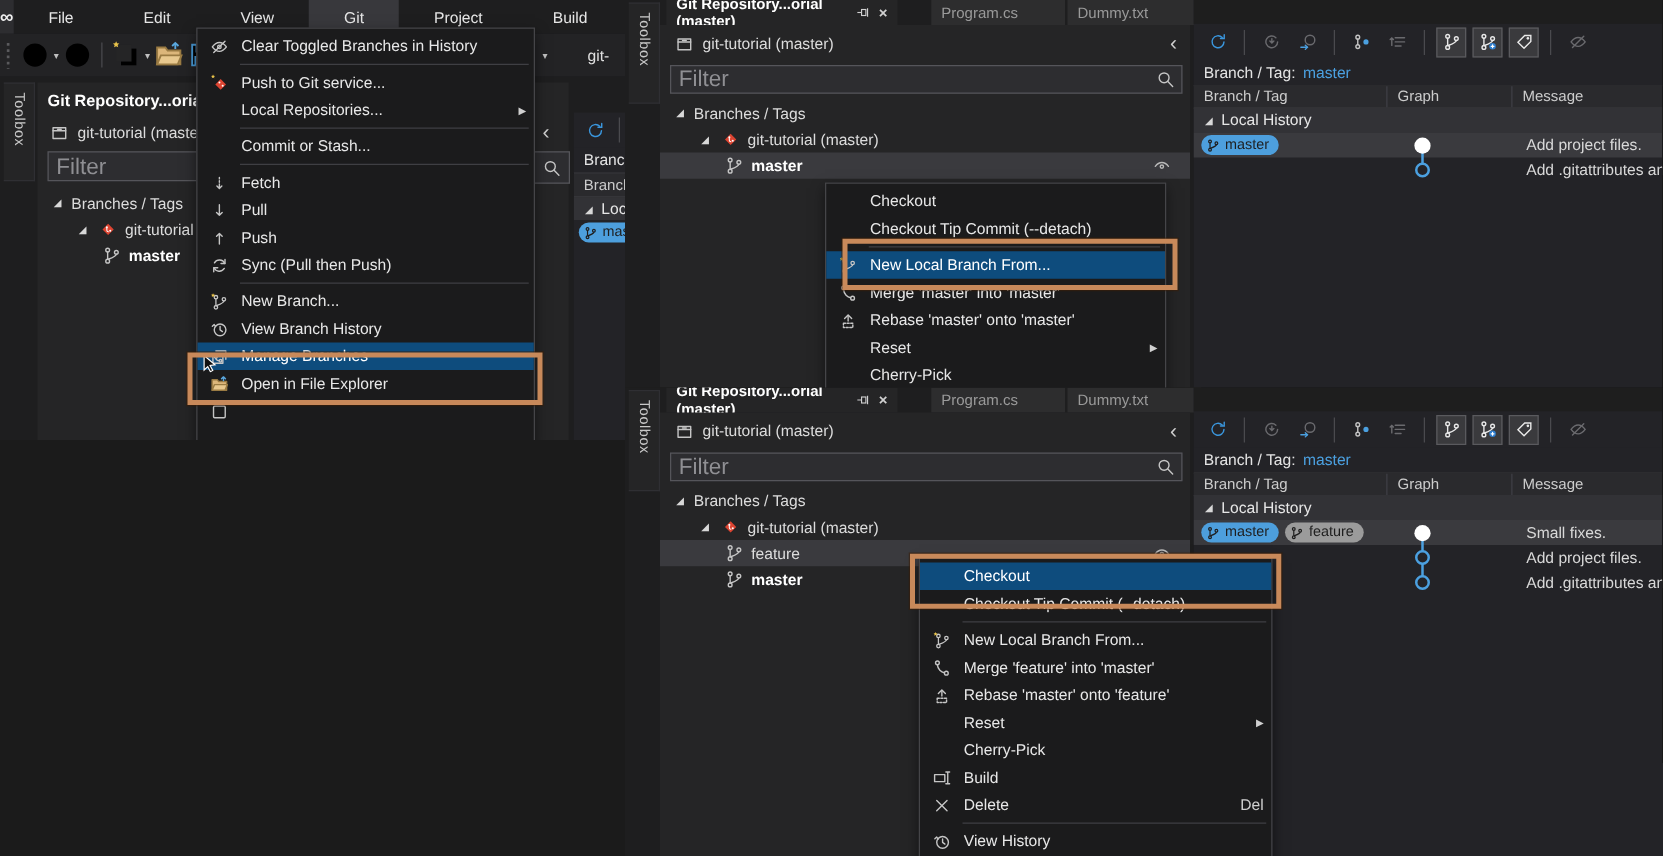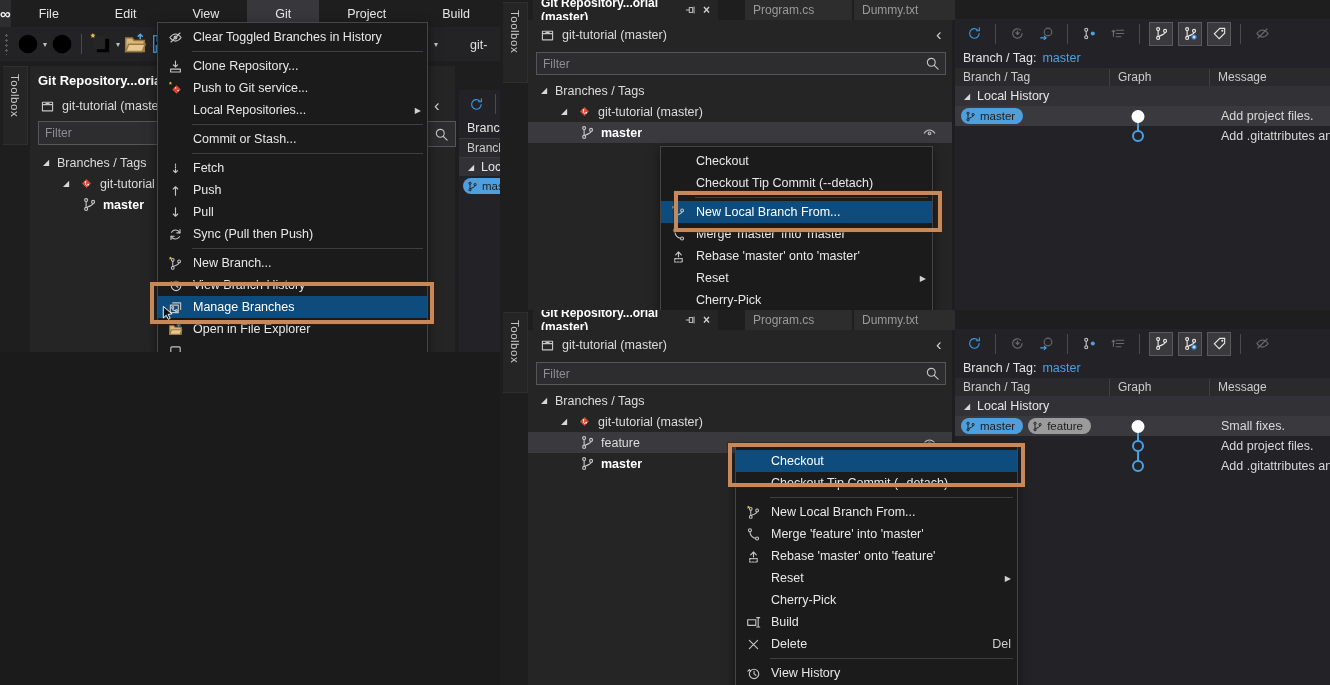--- a/index.html
+++ b/index.html
@@ -24,21 +24,21 @@
   .mitem.active{background:#38383c;}
   .toolbar{left:0;top:27px;width:100%;height:34px;background:#232325;display:flex;align-items:center;gap:3px;padding-left:4px;box-sizing:border-box;}
   .drag-dots{width:5px;height:22px;margin-right:4px;background-image:radial-gradient(#5b5b5e 1px,transparent 1.2px);background-size:5px 5px;}
   .tbtn{width:24px;height:24px;display:flex;align-items:center;justify-content:center;}
   .tb-sep{width:1px;height:20px;background:#4a4a4e;margin:0 4px;}
   .caret{font-size:8px;color:#c0c0c0;}
 
   
   .gitwin-title{font-weight:bold;font-size:13px;color:#fff;}
   .filter-box{background:#2d2d30;border:1px solid #55555a;display:flex;align-items:center;box-sizing:border-box;}
-  .filter-box input{background:transparent;border:none;outline:none;color:#cfcfcf;font-size:12px;font-family:"Liberation Sans",sans-serif;width:100%;padding:0 6px;}
+  .filter-box input{background:transparent;border:none;outline:none;color:#cfcfcf;font-size:18px;font-family:"Liberation Sans",sans-serif;width:100%;padding:0 6px;}
   .filter-box input::placeholder{color:#8f8f93;}
   .search-btn{border:1px solid #55555a;background:#2d2d30;display:flex;align-items:center;justify-content:center;}
   .chev{font-size:17px;color:#cfcfcf;line-height:1;}
 
   .tree-row{display:flex;align-items:center;height:21px;gap:5px;}
   .tree-row.selected{background:#3a3a3e;}
   .tree-row .lbl{white-space:nowrap;}
   .tree-row .lbl.bold{font-weight:bold;color:#fff;}
   .expander{width:12px;font-size:8px;color:#d8d8d8;text-align:center;flex:none;}
   .tree-eye{position:absolute;right:14px;color:#b9b9b9;}
@@ -268,29 +268,20 @@
               <circle cx="8" cy="8" r="1.5"></circle>
               <path d="M3.2 12.8L12.8 3.2"></path>
             </svg>
           </span>
           <span class="lbl">Clear Toggled Branches in History</span>
         </div>
         <div class="menu-sep"></div>
         <div class="menu-item">
           <span class="icon">
             <svg viewBox="0 0 16 16">
-              <path d="M8 2.2v6.3M5.7 6.2L8 8.5l2.3-2.3"></path>
-              <rect x="2.8" y="10.8" width="10.4" height="3"></rect>
-            </svg>
-          </span>
-          <span class="lbl">Clone Repository...</span>
-        </div>
-        <div class="menu-item">
-          <span class="icon">
-            <svg viewBox="0 0 16 16">
               <g transform="translate(1.5,1.5) scale(.95)">
                 <rect x="4.6" y="4.6" width="6.8" height="6.8" transform="rotate(45 8 8)" fill="#dd4431" stroke="none"></rect>
                 <circle cx="6.9" cy="6.3" r=".9" fill="#fff" stroke="none"></circle>
                 <circle cx="9.8" cy="9.2" r=".9" fill="#fff" stroke="none"></circle>
               </g>
               <path d="M2.6 0.6l.5 1.1 1.2.2-.9.8.3 1.2-1.1-.6-1.1.6.3-1.2-.9-.8 1.2-.2z" fill="#e8c34b" stroke="none"></path>
             </svg>
           </span>
           <span class="lbl">Push to Git service...</span>
         </div>
@@ -310,32 +301,32 @@
             <svg viewBox="0 0 16 16" stroke="#9a9a9e">
               <path d="M8 3.2v1.2M8 6v1.2"></path>
               <path d="M8 8.6v3.6M5.9 10.4L8 12.5l2.1-2.1"></path>
             </svg>
           </span>
           <span class="lbl">Fetch</span>
         </div>
         <div class="menu-item">
           <span class="icon">
             <svg viewBox="0 0 16 16" stroke="#9a9a9e">
+              <path d="M8 3v9M5.6 9.6L8 12l2.4-2.4"></path>
+            </svg>
+          </span>
+          <span class="lbl">Pull</span>
+        </div>
+        <div class="menu-item">
+          <span class="icon">
+            <svg viewBox="0 0 16 16" stroke="#9a9a9e">
               <path d="M8 13V4M5.6 6.4L8 4l2.4 2.4"></path>
             </svg>
           </span>
           <span class="lbl">Push</span>
-        </div>
-        <div class="menu-item">
-          <span class="icon">
-            <svg viewBox="0 0 16 16" stroke="#9a9a9e">
-              <path d="M8 3v9M5.6 9.6L8 12l2.4-2.4"></path>
-            </svg>
-          </span>
-          <span class="lbl">Pull</span>
         </div>
         <div class="menu-item">
           <span class="icon">
             <svg viewBox="0 0 16 16" stroke="#9a9a9e">
               <path d="M12.6 6.2a5 5 0 0 0-8.8-.6M3.4 9.8a5 5 0 0 0 8.8.6"></path>
               <path d="M12.8 2.8v3.4H9.4M3.2 13.2V9.8h3.4"></path>
             </svg>
           </span>
           <span class="lbl">Sync (Pull then Push)</span>
         </div>

